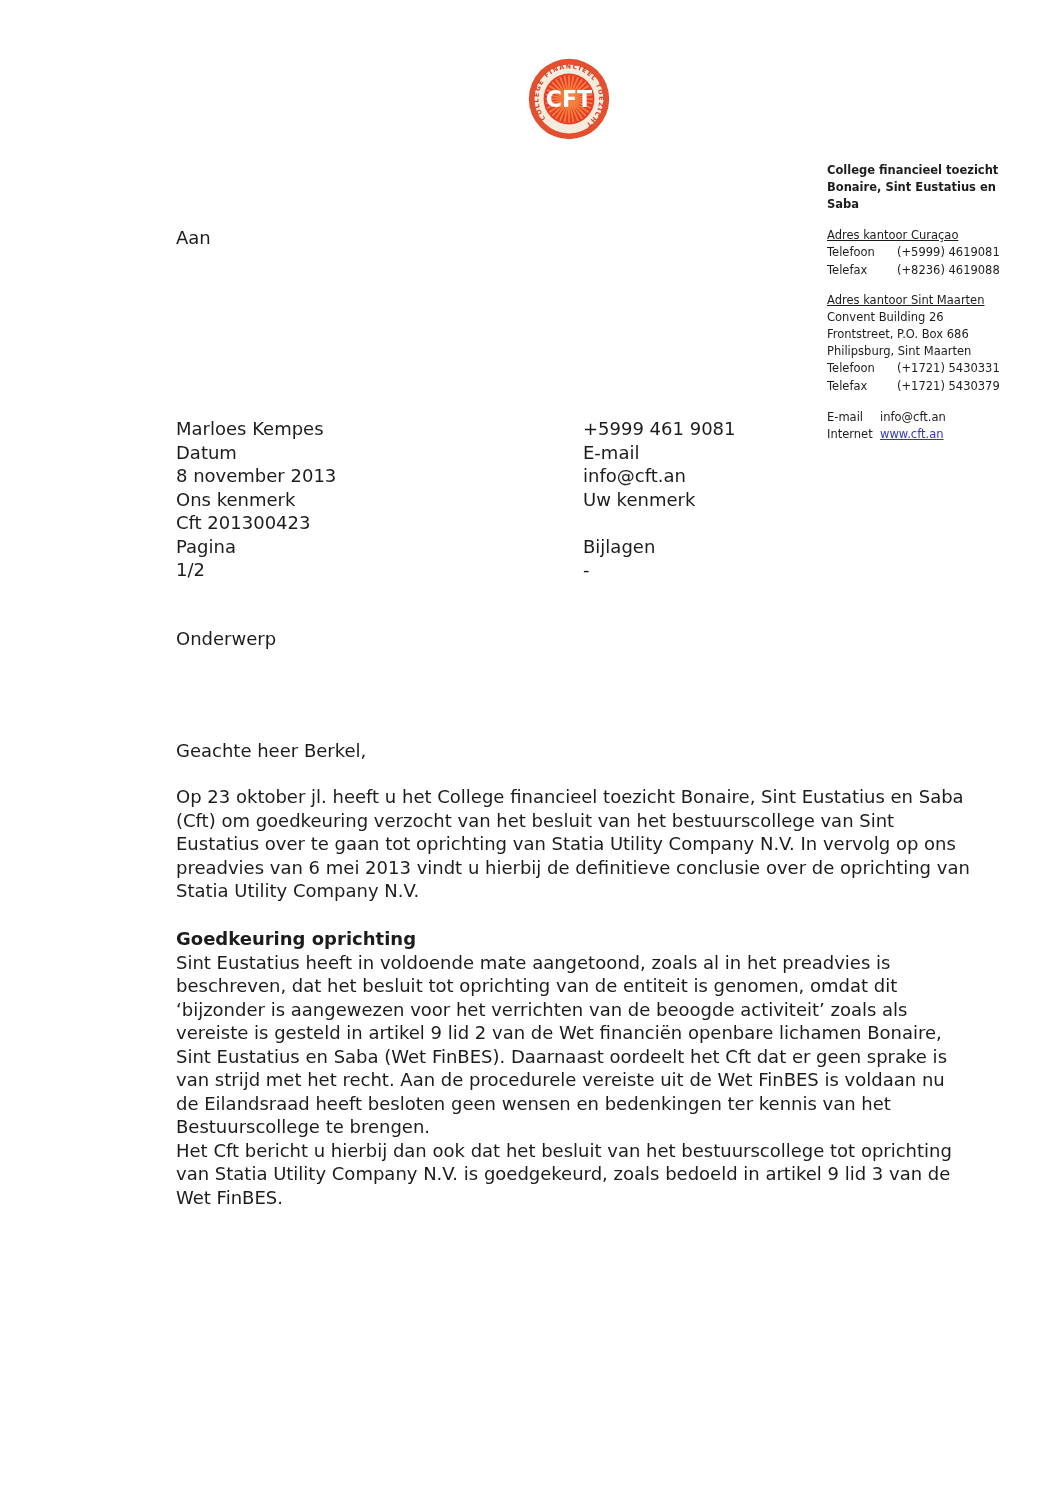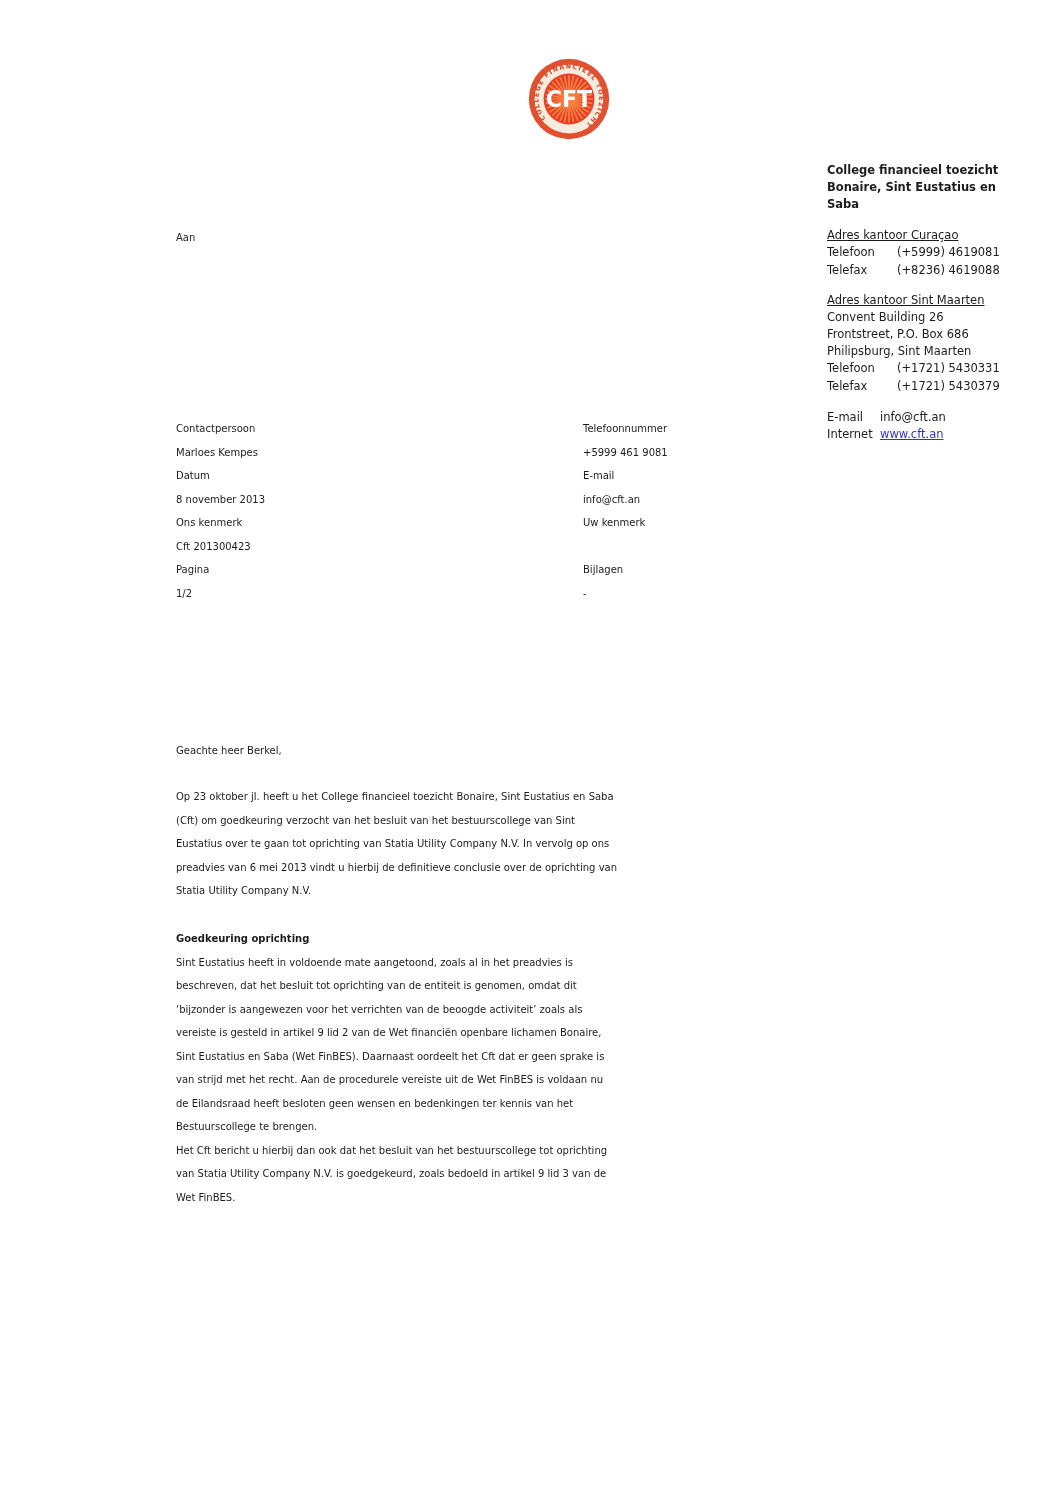--- a/index.html
+++ b/index.html
@@ -21,21 +21,21 @@
   .addr-lines{white-space:pre;margin:0;}
   .phone-block{}
   .phone-row{display:flex;line-height:17.5px;}
   .phone-row .p-label{width:70px;flex:0 0 70px;}
   .office{margin-bottom:13px;}
   .contact-block{margin-top:14px;}
   .contact-row{display:flex;line-height:16.5px;}
   .contact-row .c-label{min-width:50px;flex:0 0 auto;padding-right:3px;}
   .weblink{color:#3333cc;text-decoration:underline;cursor:pointer;}
   
-  .main-abs{position:absolute;left:176px;font-size:10px;line-height:23.5px;}
+  .main-abs{position:absolute;left:176px;font-size:18px;line-height:23.5px;}
   .recipient{top:226px;}
   .fields{top:417px;width:712px;}
   .fields-row{display:flex;height:23.5px;}
   .fields-row .f-left{width:407px;flex:0 0 407px;}
   .subject{top:627px;}
   .salutation{top:739px;text-align:right;}
   .para1{top:785px;}
   .section{top:927px;}
   .pre{white-space:pre;margin:0;}
   .bold{font-weight:bold;}
@@ -121,24 +121,20 @@
       </div>
     </div>
   </div>
 
   <div class="main-abs recipient">
     <div>Aan</div>
   </div>
 
   <div class="main-abs fields">
     <div class="fields-row">
-      <span class="f-left">Contactpersoon</span>
-      <span>Telefoonnummer</span>
-    </div>
-    <div class="fields-row">
       <span class="f-left">Marloes Kempes</span>
       <span>+5999 461 9081</span>
     </div>
     <div class="fields-row">
       <span class="f-left">Datum</span>
       <span>E-mail</span>
     </div>
     <div class="fields-row">
       <span class="f-left">8 november 2013</span>
       <span>info@cft.an</span>
@@ -155,20 +151,21 @@
       <span class="f-left">Pagina</span>
       <span>Bijlagen</span>
     </div>
     <div class="fields-row">
       <span class="f-left">1/2</span>
       <span>-</span>
     </div>
   </div>
 
   <div class="main-abs subject">
+    <div>Onderwerp</div>
   </div>
 
   <div class="main-abs salutation">Geachte heer Berkel,</div>
 
   <div class="main-abs para1 pre">Op 23 oktober jl. heeft u het College financieel toezicht Bonaire, Sint Eustatius en Saba
 (Cft) om goedkeuring verzocht van het besluit van het bestuurscollege van Sint
 Eustatius over te gaan tot oprichting van Statia Utility Company N.V. In vervolg op ons
 preadvies van 6 mei 2013 vindt u hierbij de definitieve conclusie over de oprichting van
 Statia Utility Company N.V.</div>
 

